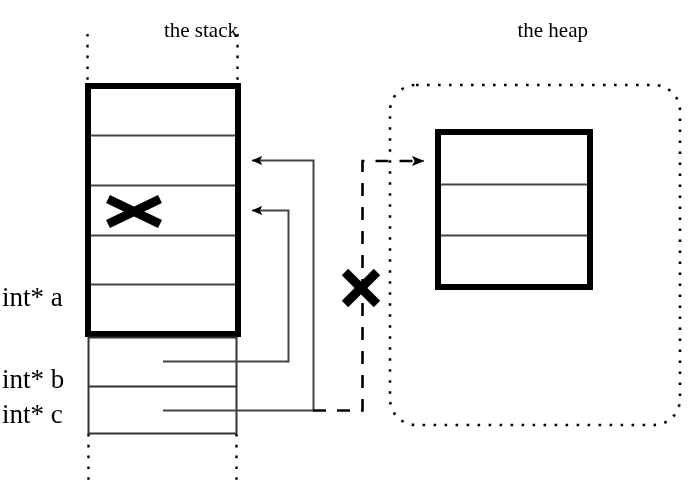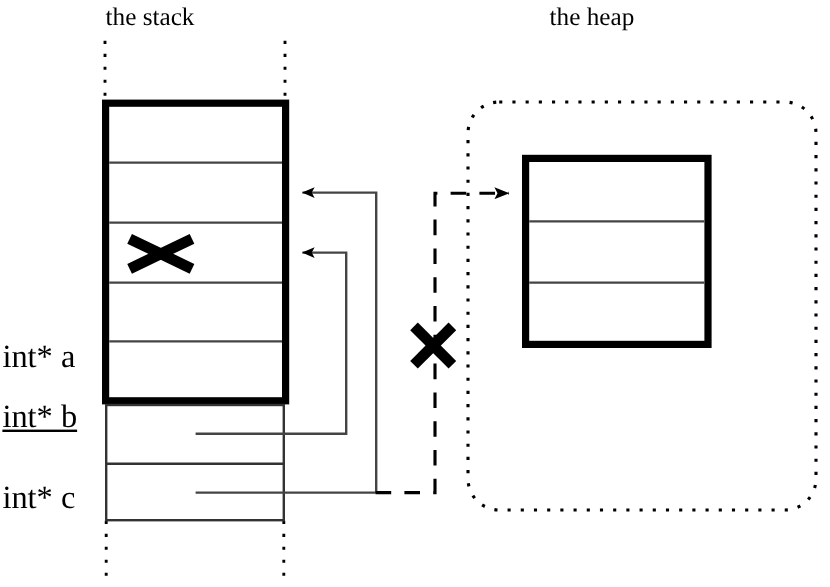--- a/index.html
+++ b/index.html
@@ -8,21 +8,22 @@
     width:692px;height:489px;
     background:#ffffff;
     font-family:"Liberation Serif","DejaVu Serif",serif;
     overflow:hidden;
   }
   .ttl{
     position:absolute;
     font-size:21px;
     color:#000;
     white-space:nowrap;
-    text-align:left;
+    text-align:right;
+    margin-top:16px;
   }
   .vlabel{
     position:absolute;
     font-size:27px;
     color:#000;
     white-space:nowrap;
   }
   .cellval{
     position:absolute;
     font-size:21px;
@@ -35,31 +36,31 @@
     width:692px;height:489px;
     overflow:visible;
   }
 </style>
 </head>
 <body>
 
 <div id="root">
 
   <div class="ttl" style="left:88px;top:2px;width:150px;">the stack</div>
-  <div class="ttl" style="left:458px;top:2px;width:160px;">the heap</div>
+  <div class="ttl" style="left:428px;top:2px;width:160px;">the heap</div>
 
   <div class="cellval" style="left:88px;top:102px;width:150px;">14</div>
   <div class="cellval" style="left:88px;top:151px;width:150px;">13</div>
   <div class="cellval" style="left:98px;top:201px;width:70px;">12</div>
   <div class="cellval" style="left:168px;top:201px;width:50px;">7</div>
   <div class="cellval" style="left:88px;top:251px;width:150px;">11</div>
   <div class="cellval" style="left:88px;top:300px;width:150px;">10</div>
 
   <div class="vlabel" style="left:2px;top:282px;">int* a</div>
-  <div class="vlabel" style="left:2px;top:332px;text-decoration:underline;">int* b</div>
+  <div class="vlabel" style="left:2px;top:364px;">int* b</div>
   <div class="vlabel" style="left:2px;top:399px;">int* c</div>
 
   <div class="cellval" style="left:438px;top:147px;width:152px;">7</div>
   <div class="cellval" style="left:438px;top:198px;width:152px;">13</div>
   <div class="cellval" style="left:438px;top:249px;width:152px;">?</div>
 
   <svg class="layer" viewBox="0 0 692 489">
     <defs>
       <marker id="ah" markerWidth="11" markerHeight="9" refX="10.2" refY="4.5" orient="auto" markerUnits="userSpaceOnUse">
         <path d="M10.5,4.5 L0,0 L2.4,4.5 L0,9 Z" fill="#000000"></path>

